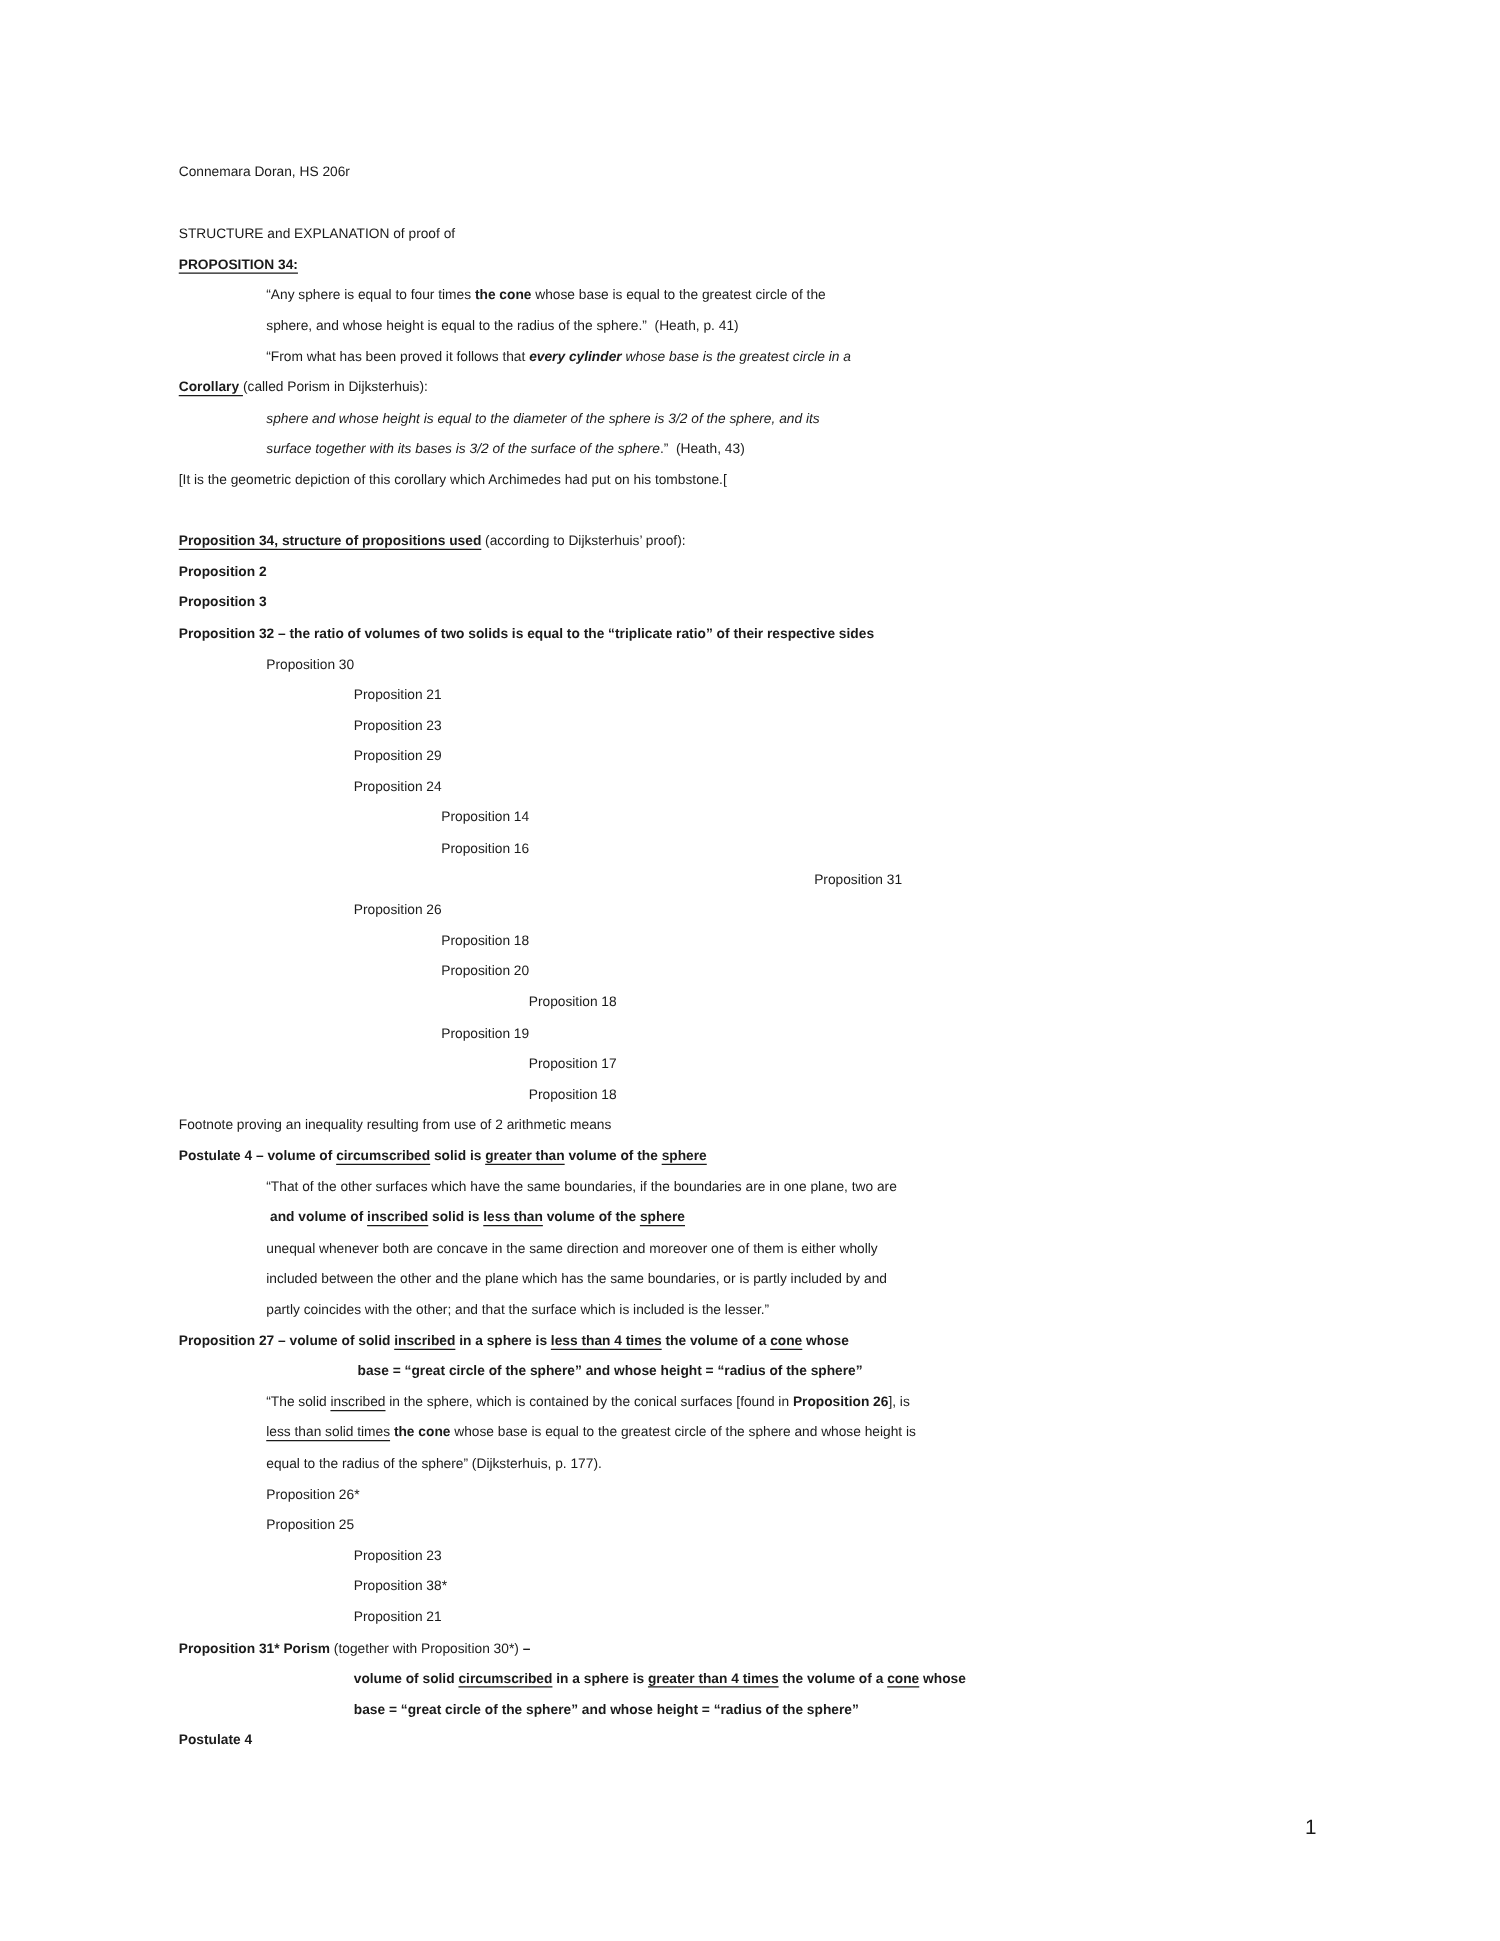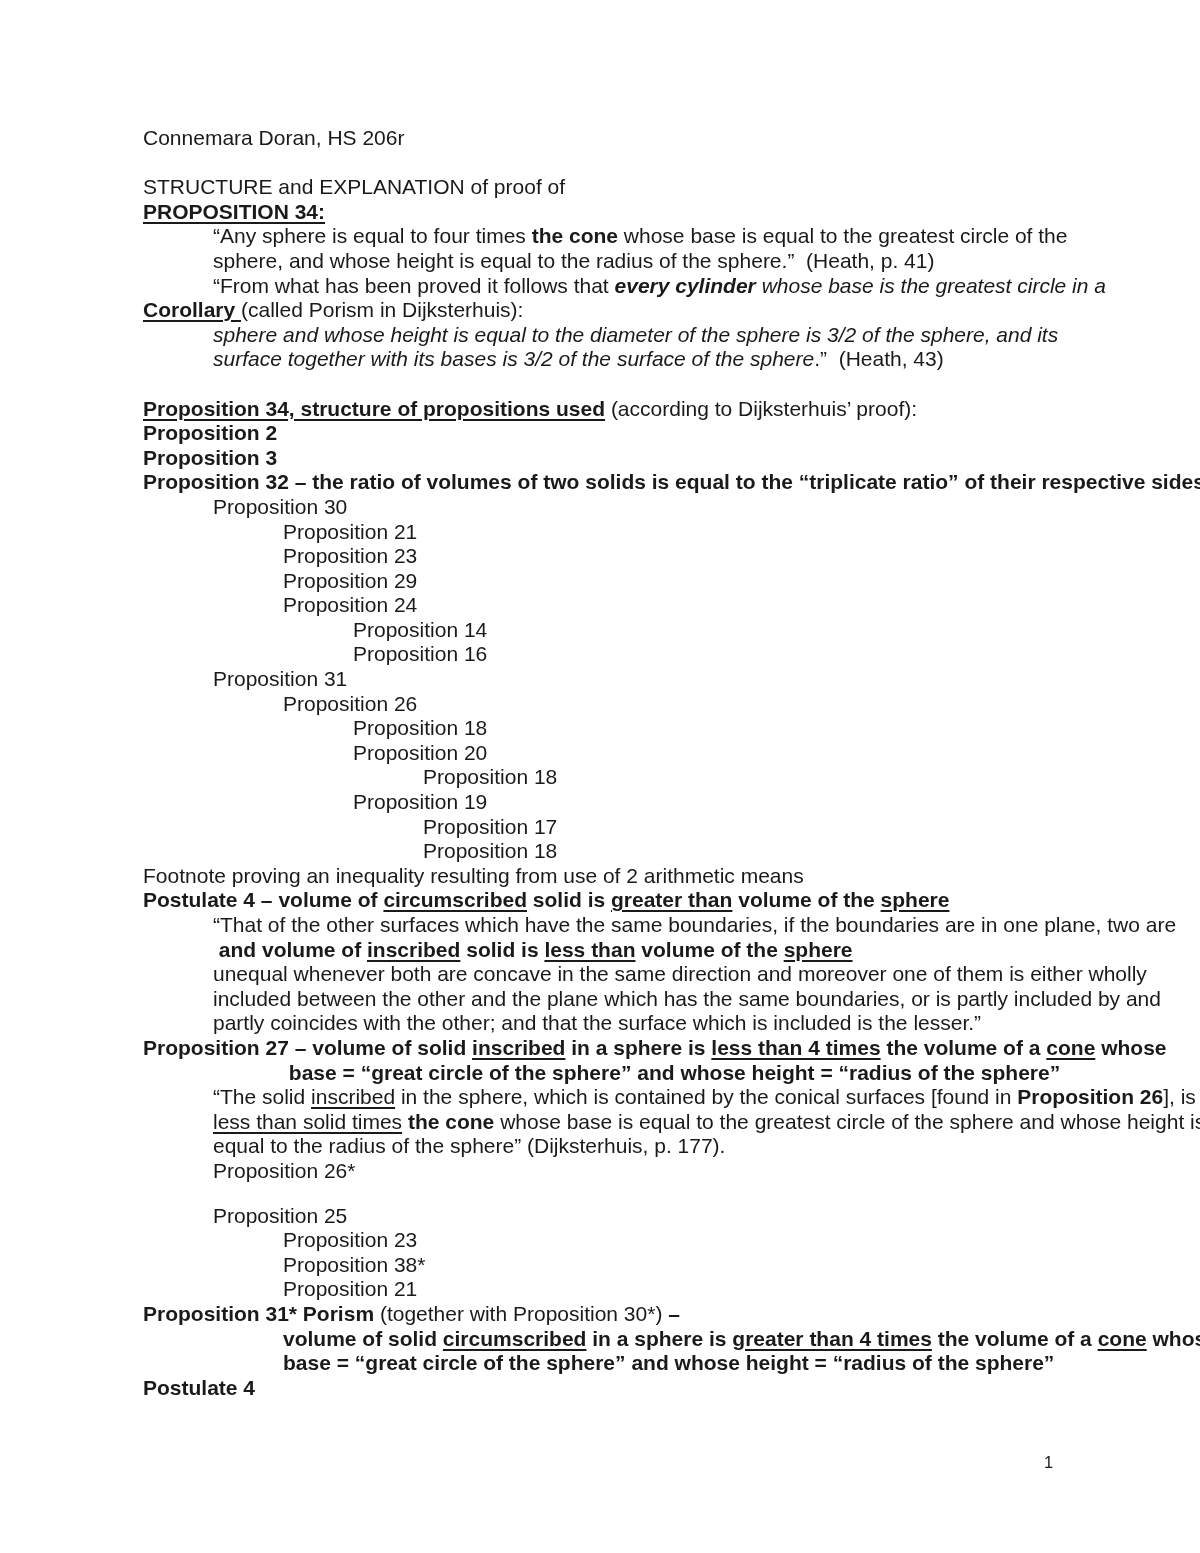--- a/index.html
+++ b/index.html
@@ -13,21 +13,21 @@
     overflow: hidden;
   }
   .doc-body {
     position: absolute;
     top: 126px;
     left: 143px;
     right: 40px;
   }
   .line {
     white-space: pre;
-    font-size: 21px;
+    font-size: 11px;
     line-height: 24.6px;
     min-height: 24.6px;
   }
   .line span.b { font-weight: bold; }
   .line span.i { font-style: italic; }
   .line span.u { text-decoration: underline; text-underline-offset: 3px; }
   .page-number {
     position: absolute;
     top: 1450px;
     left: 1044px;
@@ -42,54 +42,55 @@
     <div class="line" style="padding-left: 0px;"><span>Connemara Doran, HS 206r</span></div>
     <div class="line" style="padding-left: 0px;"></div>
     <div class="line" style="padding-left: 0px;"><span>STRUCTURE and EXPLANATION of proof of</span></div>
     <div class="line" style="padding-left: 0px;"><span class="b u">PROPOSITION 34:</span></div>
     <div class="line" style="padding-left: 70px;"><span>“Any sphere is equal to four times </span><span class="b">the cone</span><span> whose base is equal to the greatest circle of the</span></div>
     <div class="line" style="padding-left: 70px;"><span>sphere, and whose height is equal to the radius of the sphere.”  (Heath, p. 41)</span></div>
     <div class="line" style="padding-left: 70px;"><span>“From what has been proved it follows that </span><span class="b i">every cylinder</span><span class="i"> whose base is the greatest circle in a</span></div>
     <div class="line" style="padding-left: 0px;"><span class="b u">Corollary </span><span>(called Porism in Dijksterhuis):</span></div>
     <div class="line" style="padding-left: 70px;"><span class="i">sphere and whose height is equal to the diameter of the sphere is 3/2 of the sphere, and its</span></div>
     <div class="line" style="padding-left: 70px;"><span class="i">surface together with its bases is 3/2 of the surface of the sphere</span><span>.”  (Heath, 43)</span></div>
+    <div class="line" style="padding-left: 0px;"><span>[It is the geometric depiction of this corollary which Archimedes had put on his tombstone.[</span></div>
     <div class="line" style="padding-left: 0px;"></div>
     <div class="line" style="padding-left: 0px;"><span class="b u">Proposition 34, structure of propositions used</span><span> (according to Dijksterhuis’ proof):</span></div>
     <div class="line" style="padding-left: 0px;"><span class="b">Proposition 2</span></div>
     <div class="line" style="padding-left: 0px;"><span class="b">Proposition 3</span></div>
     <div class="line" style="padding-left: 0px;"><span class="b">Proposition 32 – the ratio of volumes of two solids is equal to the “triplicate ratio” of their respective sides</span></div>
     <div class="line" style="padding-left: 70px;"><span>Proposition 30</span></div>
     <div class="line" style="padding-left: 140px;"><span>Proposition 21</span></div>
     <div class="line" style="padding-left: 140px;"><span>Proposition 23</span></div>
     <div class="line" style="padding-left: 140px;"><span>Proposition 29</span></div>
     <div class="line" style="padding-left: 140px;"><span>Proposition 24</span></div>
     <div class="line" style="padding-left: 210px;"><span>Proposition 14</span></div>
     <div class="line" style="padding-left: 210px;"><span>Proposition 16</span></div>
-    <div class="line" style="padding-left: 70px;"><span>Proposition 31</span></div>
+    <div class="line" style="padding-left: 70px; text-align: center;"><span>Proposition 31</span></div>
     <div class="line" style="padding-left: 140px;"><span>Proposition 26</span></div>
     <div class="line" style="padding-left: 210px;"><span>Proposition 18</span></div>
     <div class="line" style="padding-left: 210px;"><span>Proposition 20</span></div>
     <div class="line" style="padding-left: 280px;"><span>Proposition 18</span></div>
     <div class="line" style="padding-left: 210px;"><span>Proposition 19</span></div>
     <div class="line" style="padding-left: 280px;"><span>Proposition 17</span></div>
     <div class="line" style="padding-left: 280px;"><span>Proposition 18</span></div>
     <div class="line" style="padding-left: 0px;"><span>Footnote proving an inequality resulting from use of 2 arithmetic means</span></div>
     <div class="line" style="padding-left: 0px;"><span class="b">Postulate 4 – volume of </span><span class="b u">circumscribed</span><span class="b"> solid is </span><span class="b u">greater than</span><span class="b"> volume of the </span><span class="b u">sphere</span></div>
     <div class="line" style="padding-left: 70px;"><span>“That of the other surfaces which have the same boundaries, if the boundaries are in one plane, two are</span></div>
     <div class="line" style="padding-left: 70px;"><span class="b"> and volume of </span><span class="b u">inscribed</span><span class="b"> solid is </span><span class="b u">less than</span><span class="b"> volume of the </span><span class="b u">sphere</span></div>
     <div class="line" style="padding-left: 70px;"><span>unequal whenever both are concave in the same direction and moreover one of them is either wholly</span></div>
     <div class="line" style="padding-left: 70px;"><span>included between the other and the plane which has the same boundaries, or is partly included by and</span></div>
     <div class="line" style="padding-left: 70px;"><span>partly coincides with the other; and that the surface which is included is the lesser.”</span></div>
     <div class="line" style="padding-left: 0px;"><span class="b">Proposition 27 – volume of solid </span><span class="b u">inscribed</span><span class="b"> in a sphere is </span><span class="b u">less than 4 times</span><span class="b"> the volume of a </span><span class="b u">cone</span><span class="b"> whose</span></div>
     <div class="line" style="padding-left: 140px;"><span class="b"> base = “great circle of the sphere” and whose height = “radius of the sphere”</span></div>
     <div class="line" style="padding-left: 70px;"><span>“The solid </span><span class="u">inscribed</span><span> in the sphere, which is contained by the conical surfaces [found in </span><span class="b">Proposition 26</span><span>], is</span></div>
     <div class="line" style="padding-left: 70px;"><span class="u">less than solid times</span><span> </span><span class="b">the cone</span><span> whose base is equal to the greatest circle of the sphere and whose height is</span></div>
     <div class="line" style="padding-left: 70px;"><span>equal to the radius of the sphere” (Dijksterhuis, p. 177).</span></div>
     <div class="line" style="padding-left: 70px;"><span>Proposition 26*</span></div>
-    <div class="line" style="padding-left: 70px; margin-top: 20px;"><span>Proposition 25</span></div>
+    <div class="line" style="padding-left: 70px;"><span>Proposition 25</span></div>
     <div class="line" style="padding-left: 140px;"><span>Proposition 23</span></div>
     <div class="line" style="padding-left: 140px;"><span>Proposition 38*</span></div>
     <div class="line" style="padding-left: 140px;"><span>Proposition 21</span></div>
     <div class="line" style="padding-left: 0px;"><span class="b">Proposition 31* Porism</span><span> (together with Proposition 30*) </span><span class="b">–</span></div>
     <div class="line" style="padding-left: 140px;"><span class="b">volume of solid </span><span class="b u">circumscribed</span><span class="b"> in a sphere is </span><span class="b u">greater than 4 times</span><span class="b"> the volume of a </span><span class="b u">cone</span><span class="b"> whose</span></div>
     <div class="line" style="padding-left: 140px;"><span class="b">base = “great circle of the sphere” and whose height = “radius of the sphere”</span></div>
     <div class="line" style="padding-left: 0px;"><span class="b">Postulate 4</span></div>
   </div>
 
 <div class="page-number">1</div>

